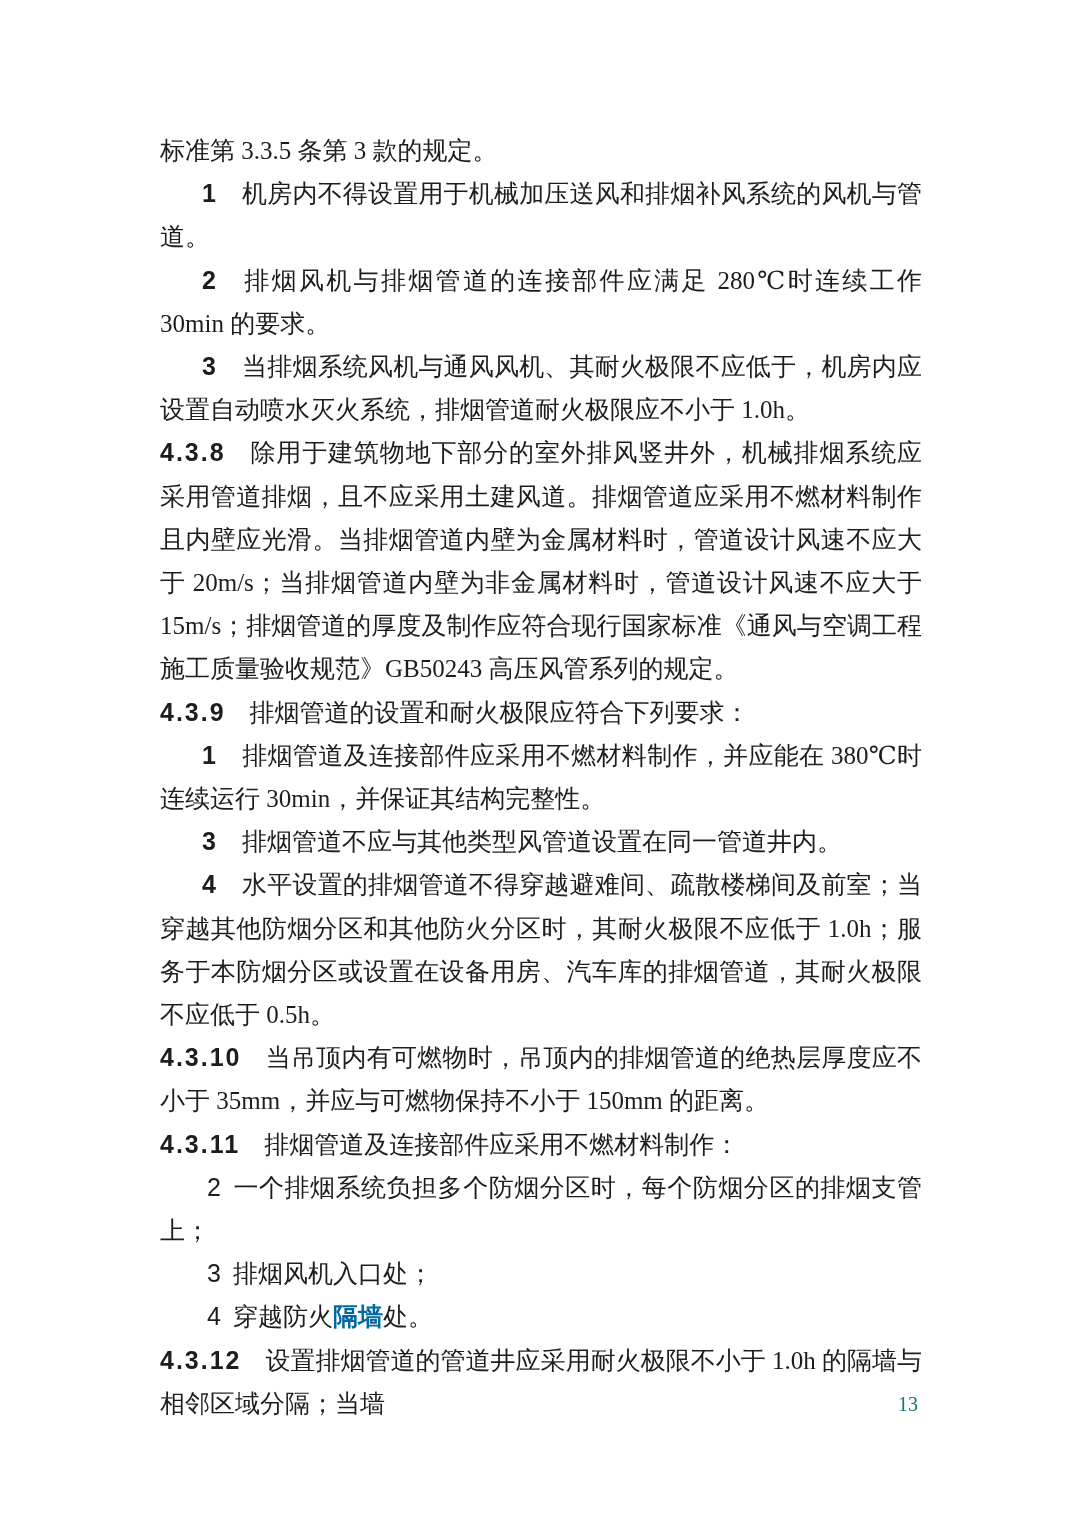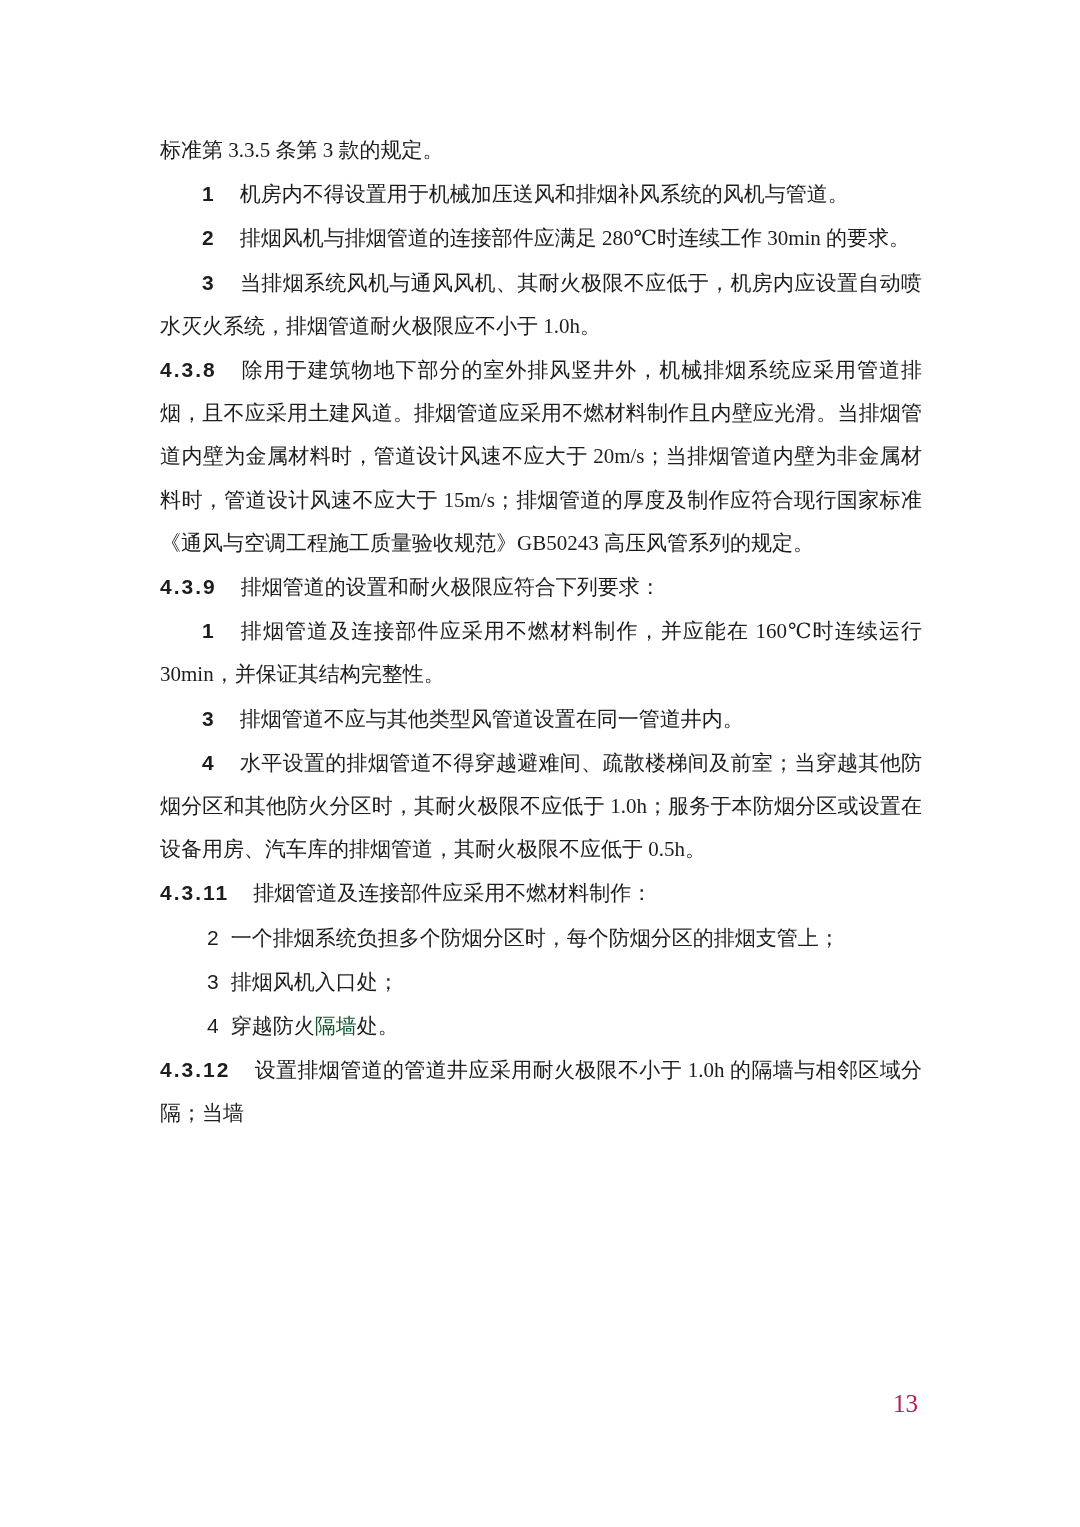--- a/index.html
+++ b/index.html
@@ -10,44 +10,44 @@
     background: #ffffff;
     overflow: hidden;
     font-family: "Liberation Serif", "DejaVu Serif", serif;
     color: #1d1d1d;
   }
   .content {
     position: absolute;
     left: 160px;
     top: 129px;
     width: 762px;
-    font-size: 21px;
+    font-size: 25px;
     line-height: 43.2px;
     text-align: justify;
   }
   .para { margin: 0; }
   .num {
     font-family: "Liberation Sans", "DejaVu Sans", sans-serif;
     font-weight: bold;
     letter-spacing: 2px;
     white-space: nowrap;
   }
   .sec > .num { margin-right: 24px; }
   .item { text-indent: 42px; }
   .item > .num { margin-right: 24px; }
   .sub { text-indent: 47px; }
   .sub > .num { font-weight: normal; letter-spacing: 0; margin-right: 12px; }
-  .red { color: #14532d; }
+  .red { color: #0369a1; font-weight: bold; }
   .pagenum {
     position: absolute;
     top: 1390px;
     right: 162px;
-    font-size: 25px;
+    font-size: 20px;
     line-height: 28px;
-    color: #be185d;
+    color: #0f766e;
   }
 </style>
 </head>
 <body>
 
 <div class="page">
   <div class="content">
 
     <p class="para"><span>标准第 3.3.5 条第 3 款的规定。</span></p>
 
@@ -56,27 +56,28 @@
 
     <p class="para item"><span class="num">2</span><span>排烟风机与排烟管道的连接部件应满足 280℃时连续工作 30min 的要求。</span></p>
 
     <p class="para item"><span class="num">3</span><span>当排烟系统风机与通风风机、其耐火极限不应低于，机房内应设置自动喷水灭火系统，排烟管道耐火极限应不小于 1.0h。</span></p>
 
 
     <p class="para sec"><span class="num">4.3.8</span><span>除用于建筑物地下部分的室外排风竖井外，机械排烟系统应采用管道排烟，且不应采用土建风道。排烟管道应采用不燃材料制作且内壁应光滑。当排烟管道内壁为金属材料时，管道设计风速不应大于 20m/s；当排烟管道内壁为非金属材料时，管道设计风速不应大于 15m/s；排烟管道的厚度及制作应符合现行国家标准《通风与空调工程施工质量验收规范》GB50243 高压风管系列的规定。</span></p>
 
     <p class="para sec"><span class="num">4.3.9</span><span>排烟管道的设置和耐火极限应符合下列要求：</span></p>
 
-    <p class="para item"><span class="num">1</span><span>排烟管道及连接部件应采用不燃材料制作，并应能在 160℃时连续运行 30min，并保证其结构完整性。</span></p>
+    <p class="para item"><span class="num">1</span><span>排烟管道及连接部件应采用不燃材料制作，并应能在 380℃时连续运行 30min，并保证其结构完整性。</span></p>
 
 
     <p class="para item"><span class="num">3</span><span>排烟管道不应与其他类型风管道设置在同一管道井内。</span></p>
 
     <p class="para item"><span class="num">4</span><span>水平设置的排烟管道不得穿越避难间、疏散楼梯间及前室；当穿越其他防烟分区和其他防火分区时，其耐火极限不应低于 1.0h；服务于本防烟分区或设置在设备用房、汽车库的排烟管道，其耐火极限不应低于 0.5h。</span></p>
 
+    <p class="para sec"><span class="num">4.3.10</span><span>当吊顶内有可燃物时，吊顶内的排烟管道的绝热层厚度应不小于 35mm，并应与可燃物保持不小于 150mm 的距离。</span></p>
 
     <p class="para sec"><span class="num">4.3.11</span><span>排烟管道及连接部件应采用不燃材料制作：</span></p>
 
 
     <p class="para sub"><span class="num">2</span><span>一个排烟系统负担多个防烟分区时，每个防烟分区的排烟支管上；</span></p>
 
     <p class="para sub"><span class="num">3</span><span>排烟风机入口处；</span></p>
 
     <p class="para sub"><span class="num">4</span><span>穿越防火</span><span class="red">隔墙</span><span>处。</span></p>
 

